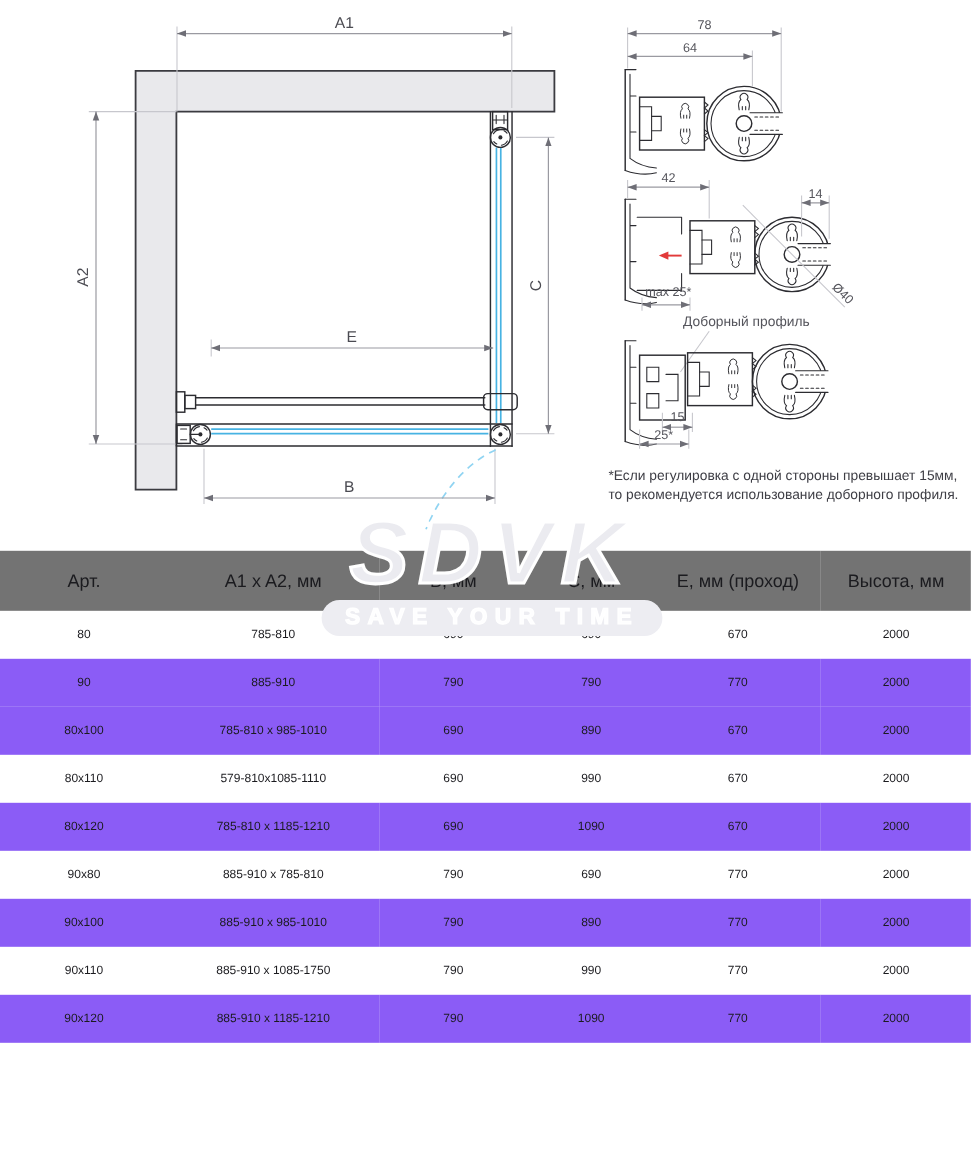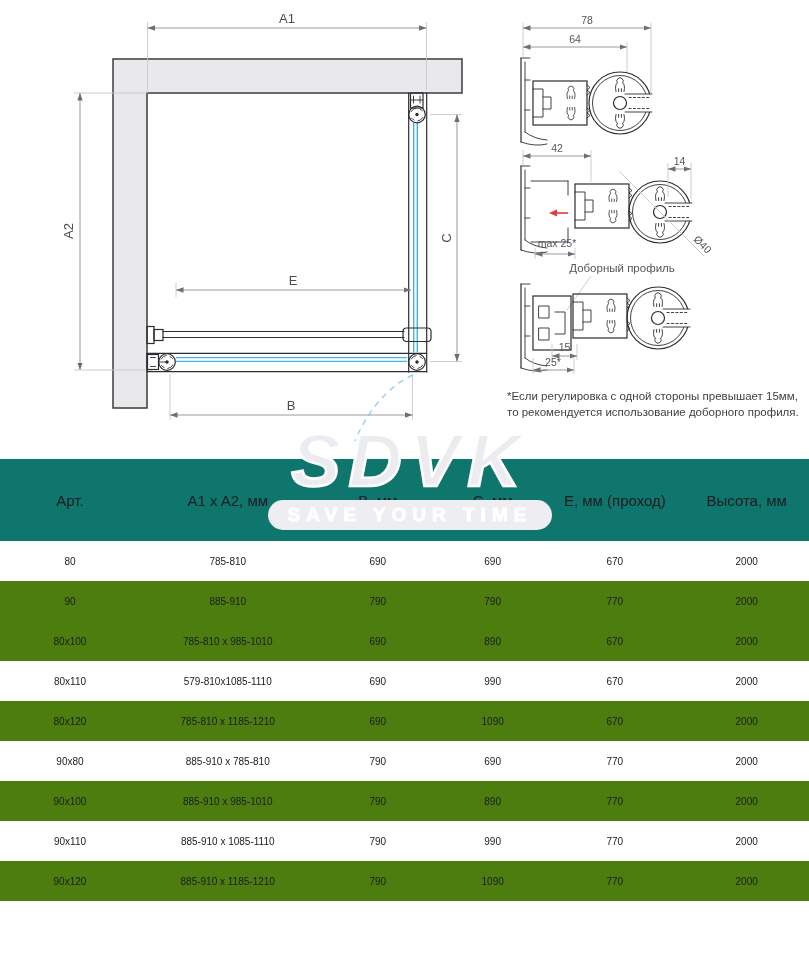--- a/index.html
+++ b/index.html
@@ -26,24 +26,24 @@
     z-index:3;pointer-events:none;}
   .wm-brand{font-size:74px;line-height:1;font-weight:bold;font-style:italic;
     letter-spacing:8px;color:#ebebf0;-webkit-text-stroke:2.5px #ffffff;
     text-shadow:0 0 1px #fff;}
   .wm-tagline{display:inline-block;margin-top:2px;background:#ededf2;border-radius:16px;
     padding:4px 20px;font-size:19px;font-weight:bold;letter-spacing:6px;
     color:rgba(255,255,255,0.95);-webkit-text-stroke:1px #ffffff;}
   
   .table-wrap{position:absolute;top:459px;left:0;width:809px;z-index:1;}
   table{width:100%;border-collapse:collapse;table-layout:fixed;}
-  th{height:50px;background:#0f766e;font-weight:500;font-size:15px;color:#1b1b1f;
-     text-align:center;vertical-align:middle;padding:16px;}
+  th{height:50px;background:#737373;font-weight:500;font-size:15px;color:#1b1b1f;
+     text-align:center;vertical-align:middle;padding:0;}
   td{height:40px;font-size:10px;color:#1b1b1f;text-align:center;vertical-align:middle;padding:0;}
-  tr.alt td{background:#4d7c0f;}
+  tr.alt td{background:#8b5cf6;}
 </style>
 </head>
 <body>
 
 <svg class="drawing-svg" width="809" height="456" viewBox="0 0 809 456">
   <defs>
     <marker id="mE" orient="auto" markerUnits="userSpaceOnUse" markerWidth="10" markerHeight="8" refX="7.5" refY="3">
       <path d="M0,0.3 L7.5,3 L0,5.7 Z" fill="#6e6e76"></path>
     </marker>
     <marker id="mS" orient="auto-start-reverse" markerUnits="userSpaceOnUse" markerWidth="10" markerHeight="8" refX="7.5" refY="3">
@@ -275,21 +275,21 @@
         <tr class="alt">
           <td>90x100</td>
           <td>885-910 x 985-1010</td>
           <td>790</td>
           <td>890</td>
           <td>770</td>
           <td>2000</td>
         </tr>
         <tr>
           <td>90x110</td>
-          <td>885-910 x 1085-1110</td>
+          <td>885-910 x 1085-1750</td>
           <td>790</td>
           <td>990</td>
           <td>770</td>
           <td>2000</td>
         </tr>
         <tr class="alt">
           <td>90x120</td>
           <td>885-910 x 1185-1210</td>
           <td>790</td>
           <td>1090</td>

